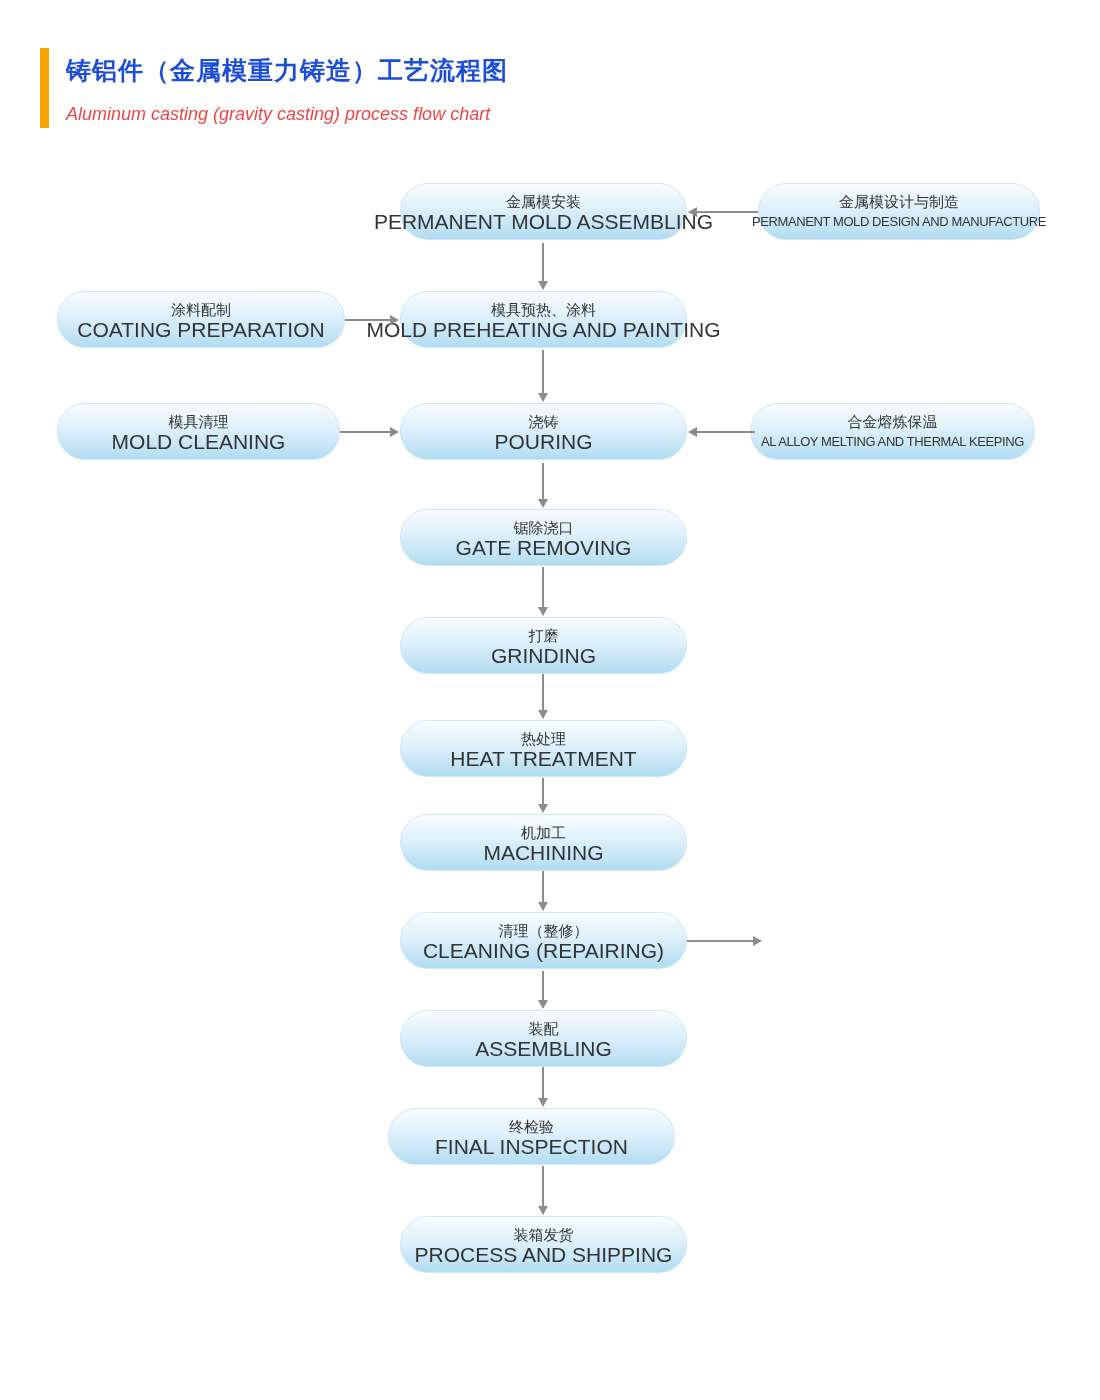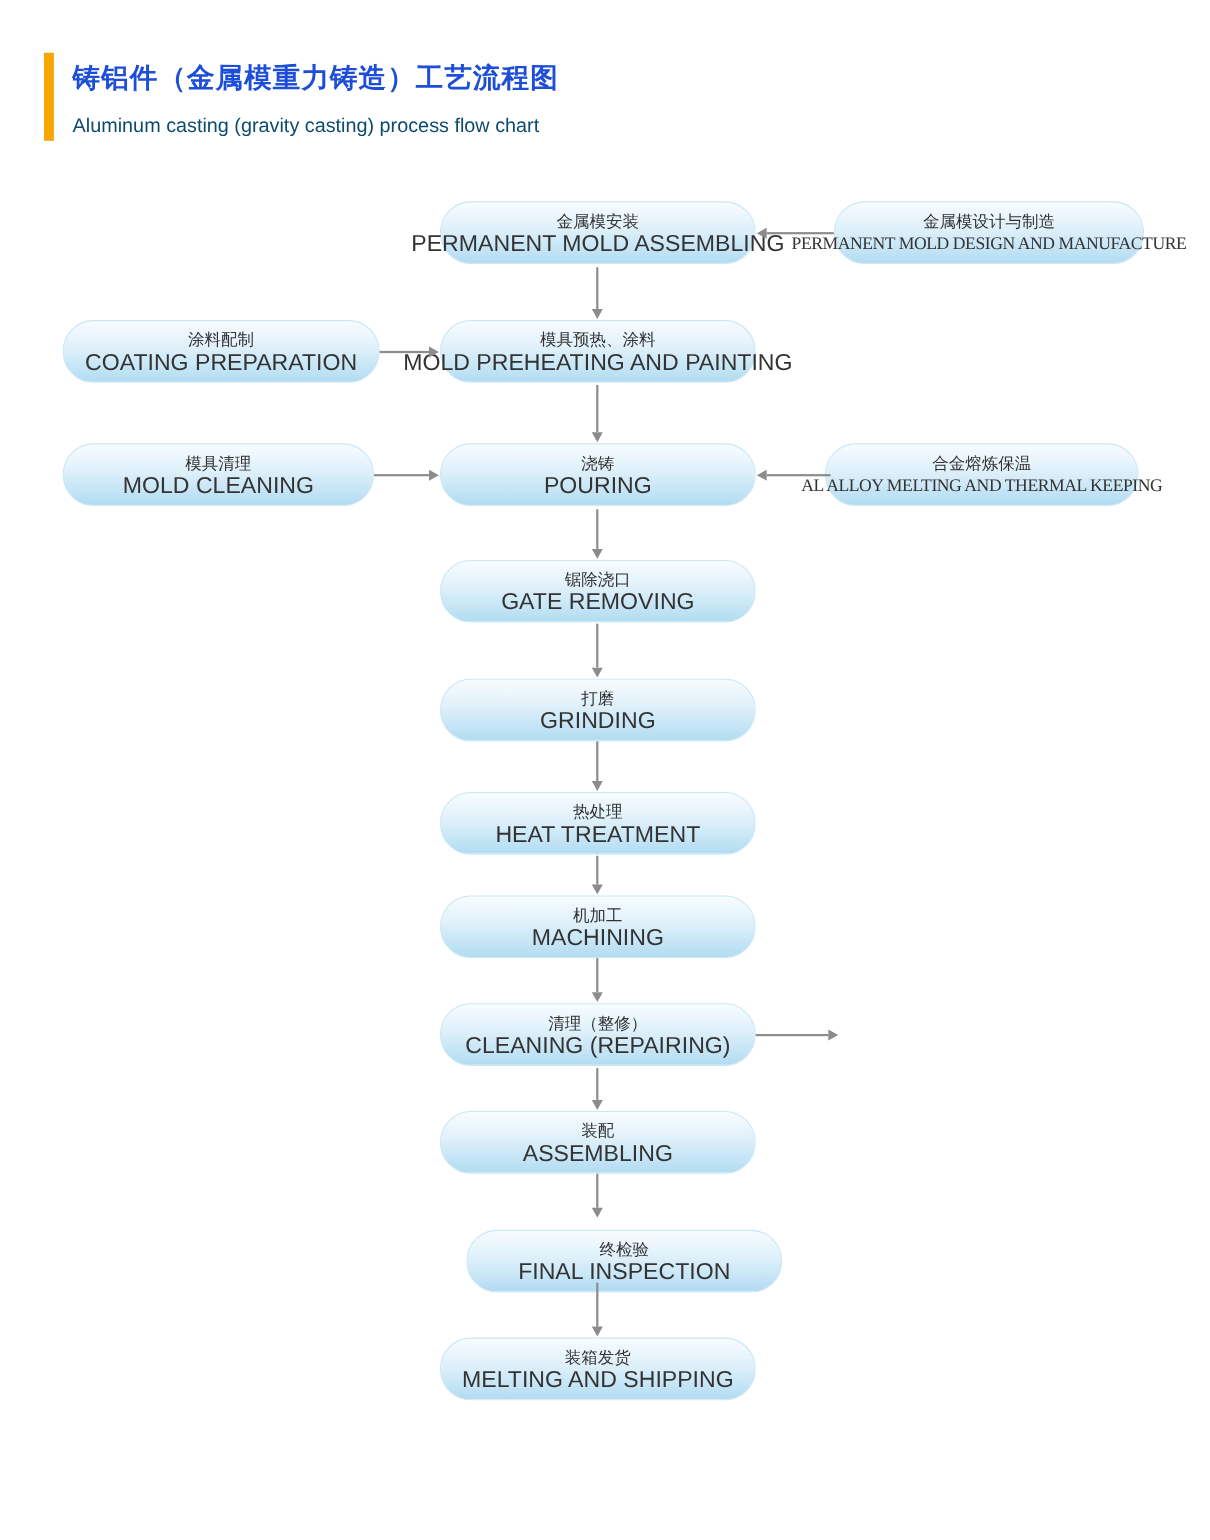--- a/index.html
+++ b/index.html
@@ -2,33 +2,33 @@
 <html><head>
 <meta charset="utf-8">
 <style>
   html,body{margin:0;padding:0;background:#ffffff;}
   body{font-family:"Liberation Sans", sans-serif;}
   .page{position:relative;width:1100px;height:1400px;background:#fff;overflow:hidden;}
 
   
   .accent-bar{position:absolute;left:40px;top:48px;width:9px;height:80px;background:#F7A600;}
   .title-zh{position:absolute;left:66px;top:54px;font-size:25px;font-weight:bold;color:#1d4ed8;letter-spacing:1px;}
-  .title-en{position:absolute;left:66px;top:104px;font-size:18px;color:#0c4a6e;}
+  .title-en{position:absolute;left:66px;top:104px;font-size:18px;color:#ef4444;font-style:italic;}
 
   
   .node{
     position:absolute;height:57px;border-radius:28px;box-sizing:border-box;
     background:linear-gradient(180deg,#f8fcff 0%,#def0fa 45%,#b2dcf2 100%);
     border:1px solid #cde7f5;
     display:flex;flex-direction:column;align-items:center;justify-content:center;
     text-align:center;color:#333;
   }
   .node .zh{font-size:15px;line-height:20px;}
   .node .en{font-size:21px;line-height:20px;white-space:nowrap;}
-  .node.small-en .en{font-size:16px;letter-spacing:-0.4px;font-family:Liberation Serif, serif;}
+  .node.small-en .en{font-size:13px;letter-spacing:-0.4px;}
 
   
   .varrow{position:absolute;width:2px;background:#8c8c8c;}
   .varrow::after{
     content:"";position:absolute;left:-4px;bottom:-9px;width:0;height:0;
     border-left:5px solid transparent;border-right:5px solid transparent;
     border-top:9px solid #8c8c8c;
   }
   .harrow{position:absolute;height:2px;background:#8c8c8c;}
   .harrow.point-right::after{
@@ -80,27 +80,27 @@
     <div class="en">MACHINING</div>
   </div>
   <div class="node" style="left:400px;top:912px;width:287px;">
     <div class="zh">清理（整修）</div>
     <div class="en">CLEANING (REPAIRING)</div>
   </div>
   <div class="node" style="left:400px;top:1010px;width:287px;align-items:center;">
     <div class="zh">装配</div>
     <div class="en">ASSEMBLING</div>
   </div>
-  <div class="node" style="left:424px;top:1108px;width:287px;margin-top:10px;">
+  <div class="node" style="left:388px;top:1108px;width:287px;">
     <div class="zh">终检验</div>
     <div class="en">FINAL INSPECTION</div>
   </div>
   <div class="node" style="left:400px;top:1216px;width:287px;">
     <div class="zh">装箱发货</div>
-    <div class="en">MELTING AND SHIPPING</div>
+    <div class="en">PROCESS AND SHIPPING</div>
   </div>
 
   <div class="node small-en" style="left:758px;top:183px;width:282px;">
     <div class="zh">金属模设计与制造</div>
     <div class="en">PERMANENT MOLD DESIGN AND MANUFACTURE</div>
   </div>
   <div class="node" style="left:57px;top:291px;width:288px;">
     <div class="zh">涂料配制</div>
     <div class="en">COATING PREPARATION</div>
   </div>

